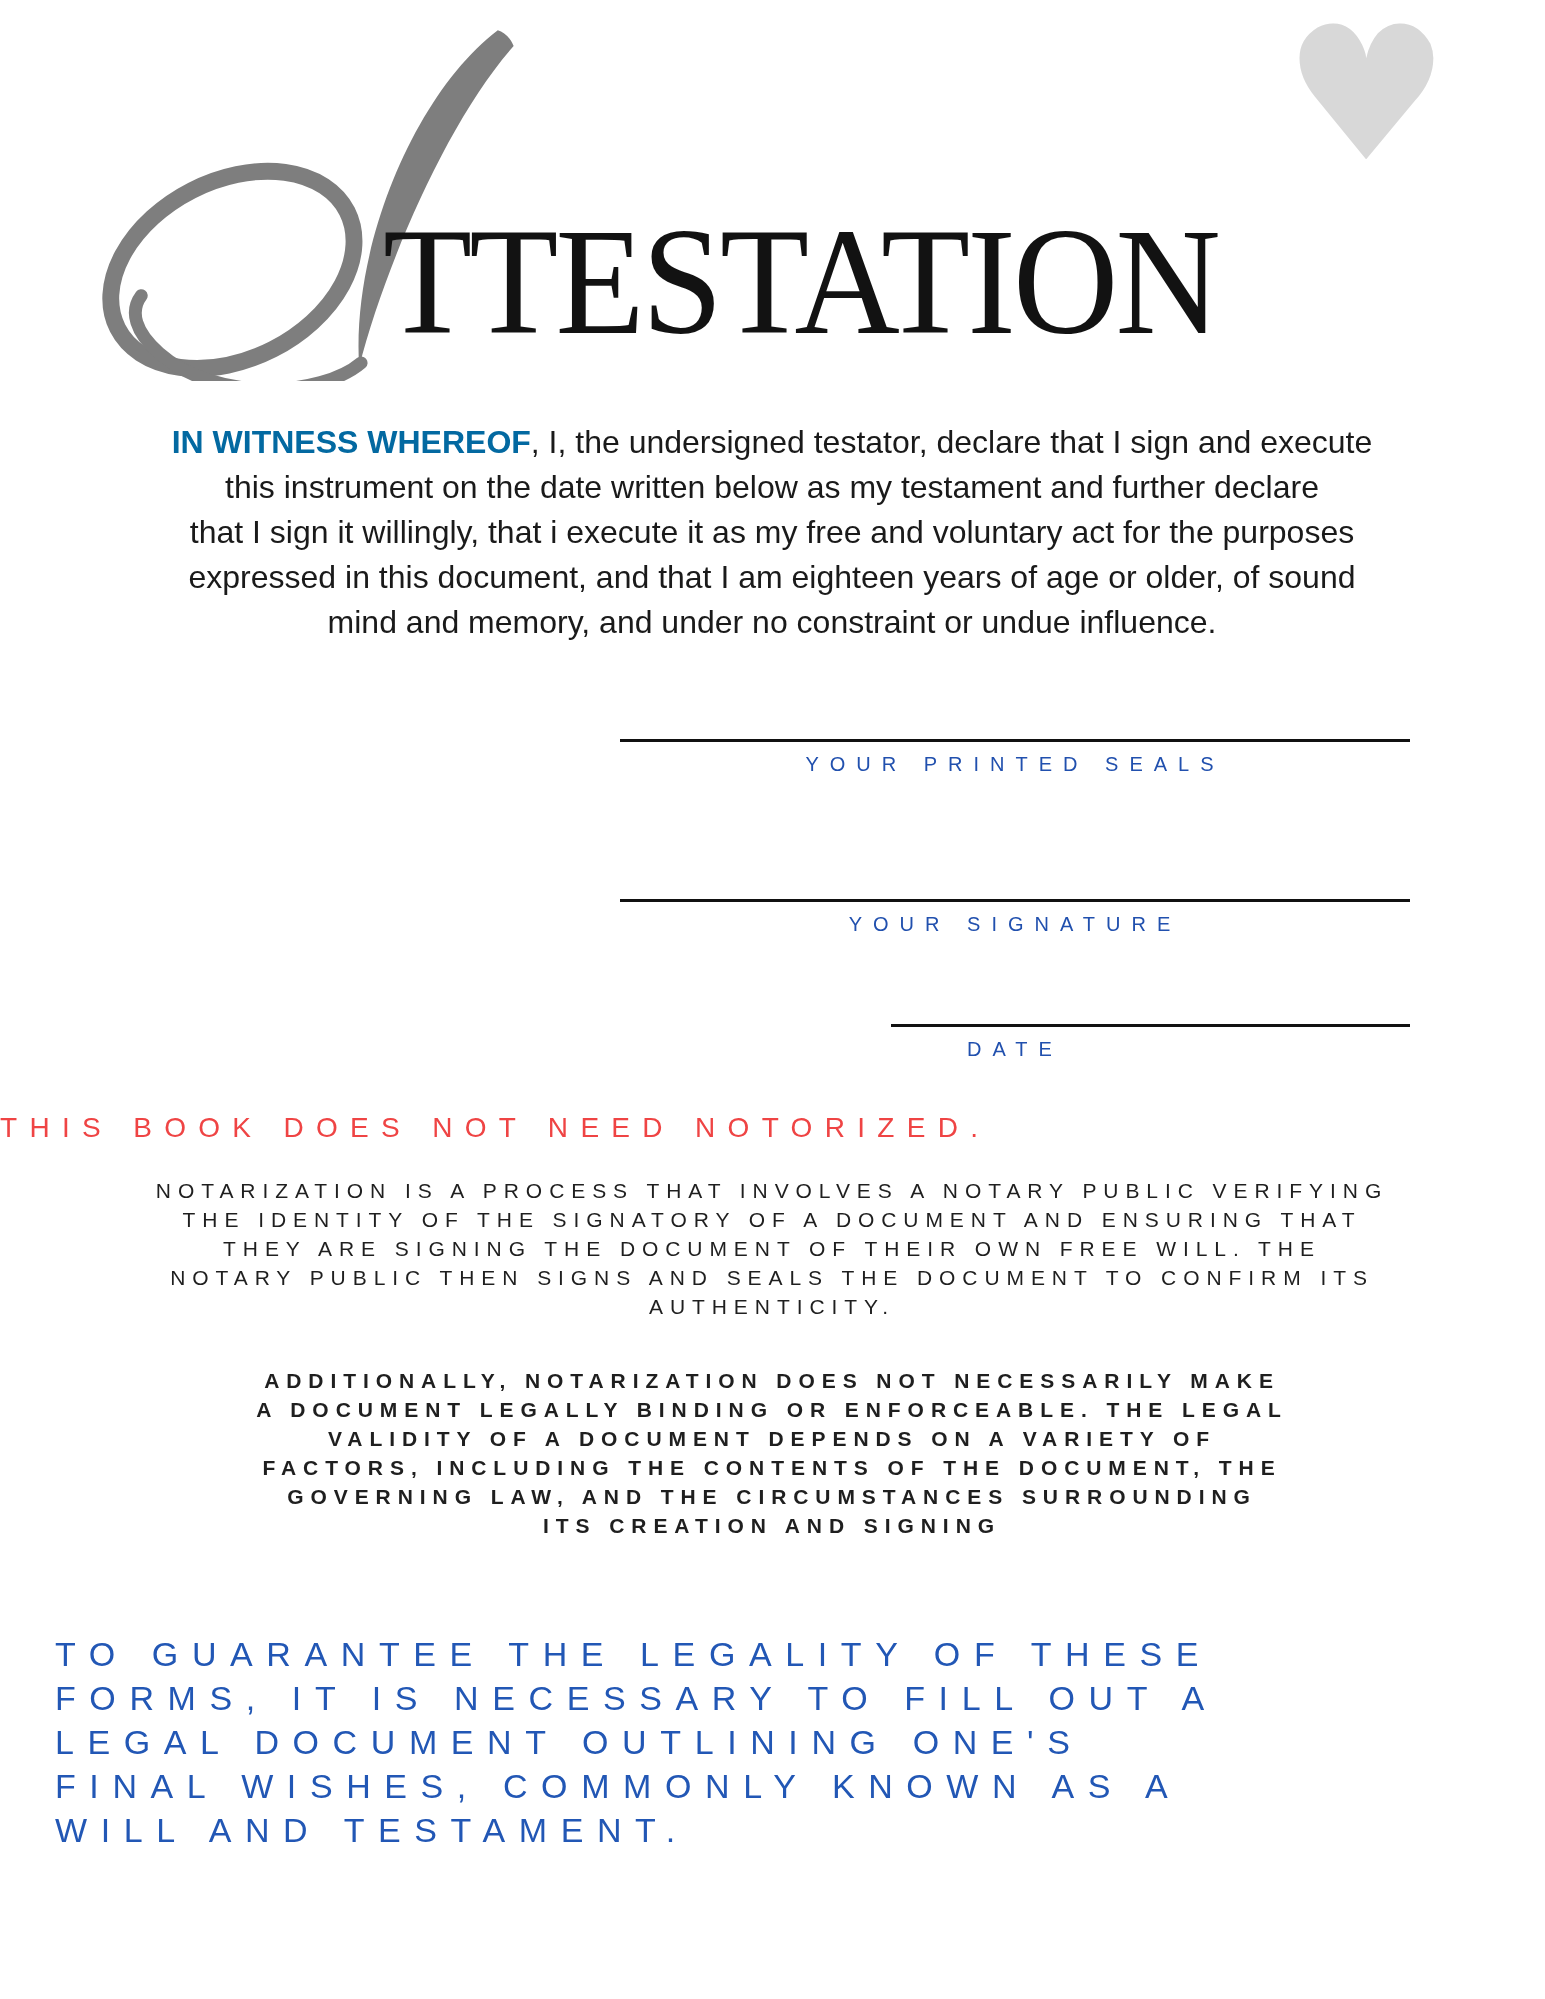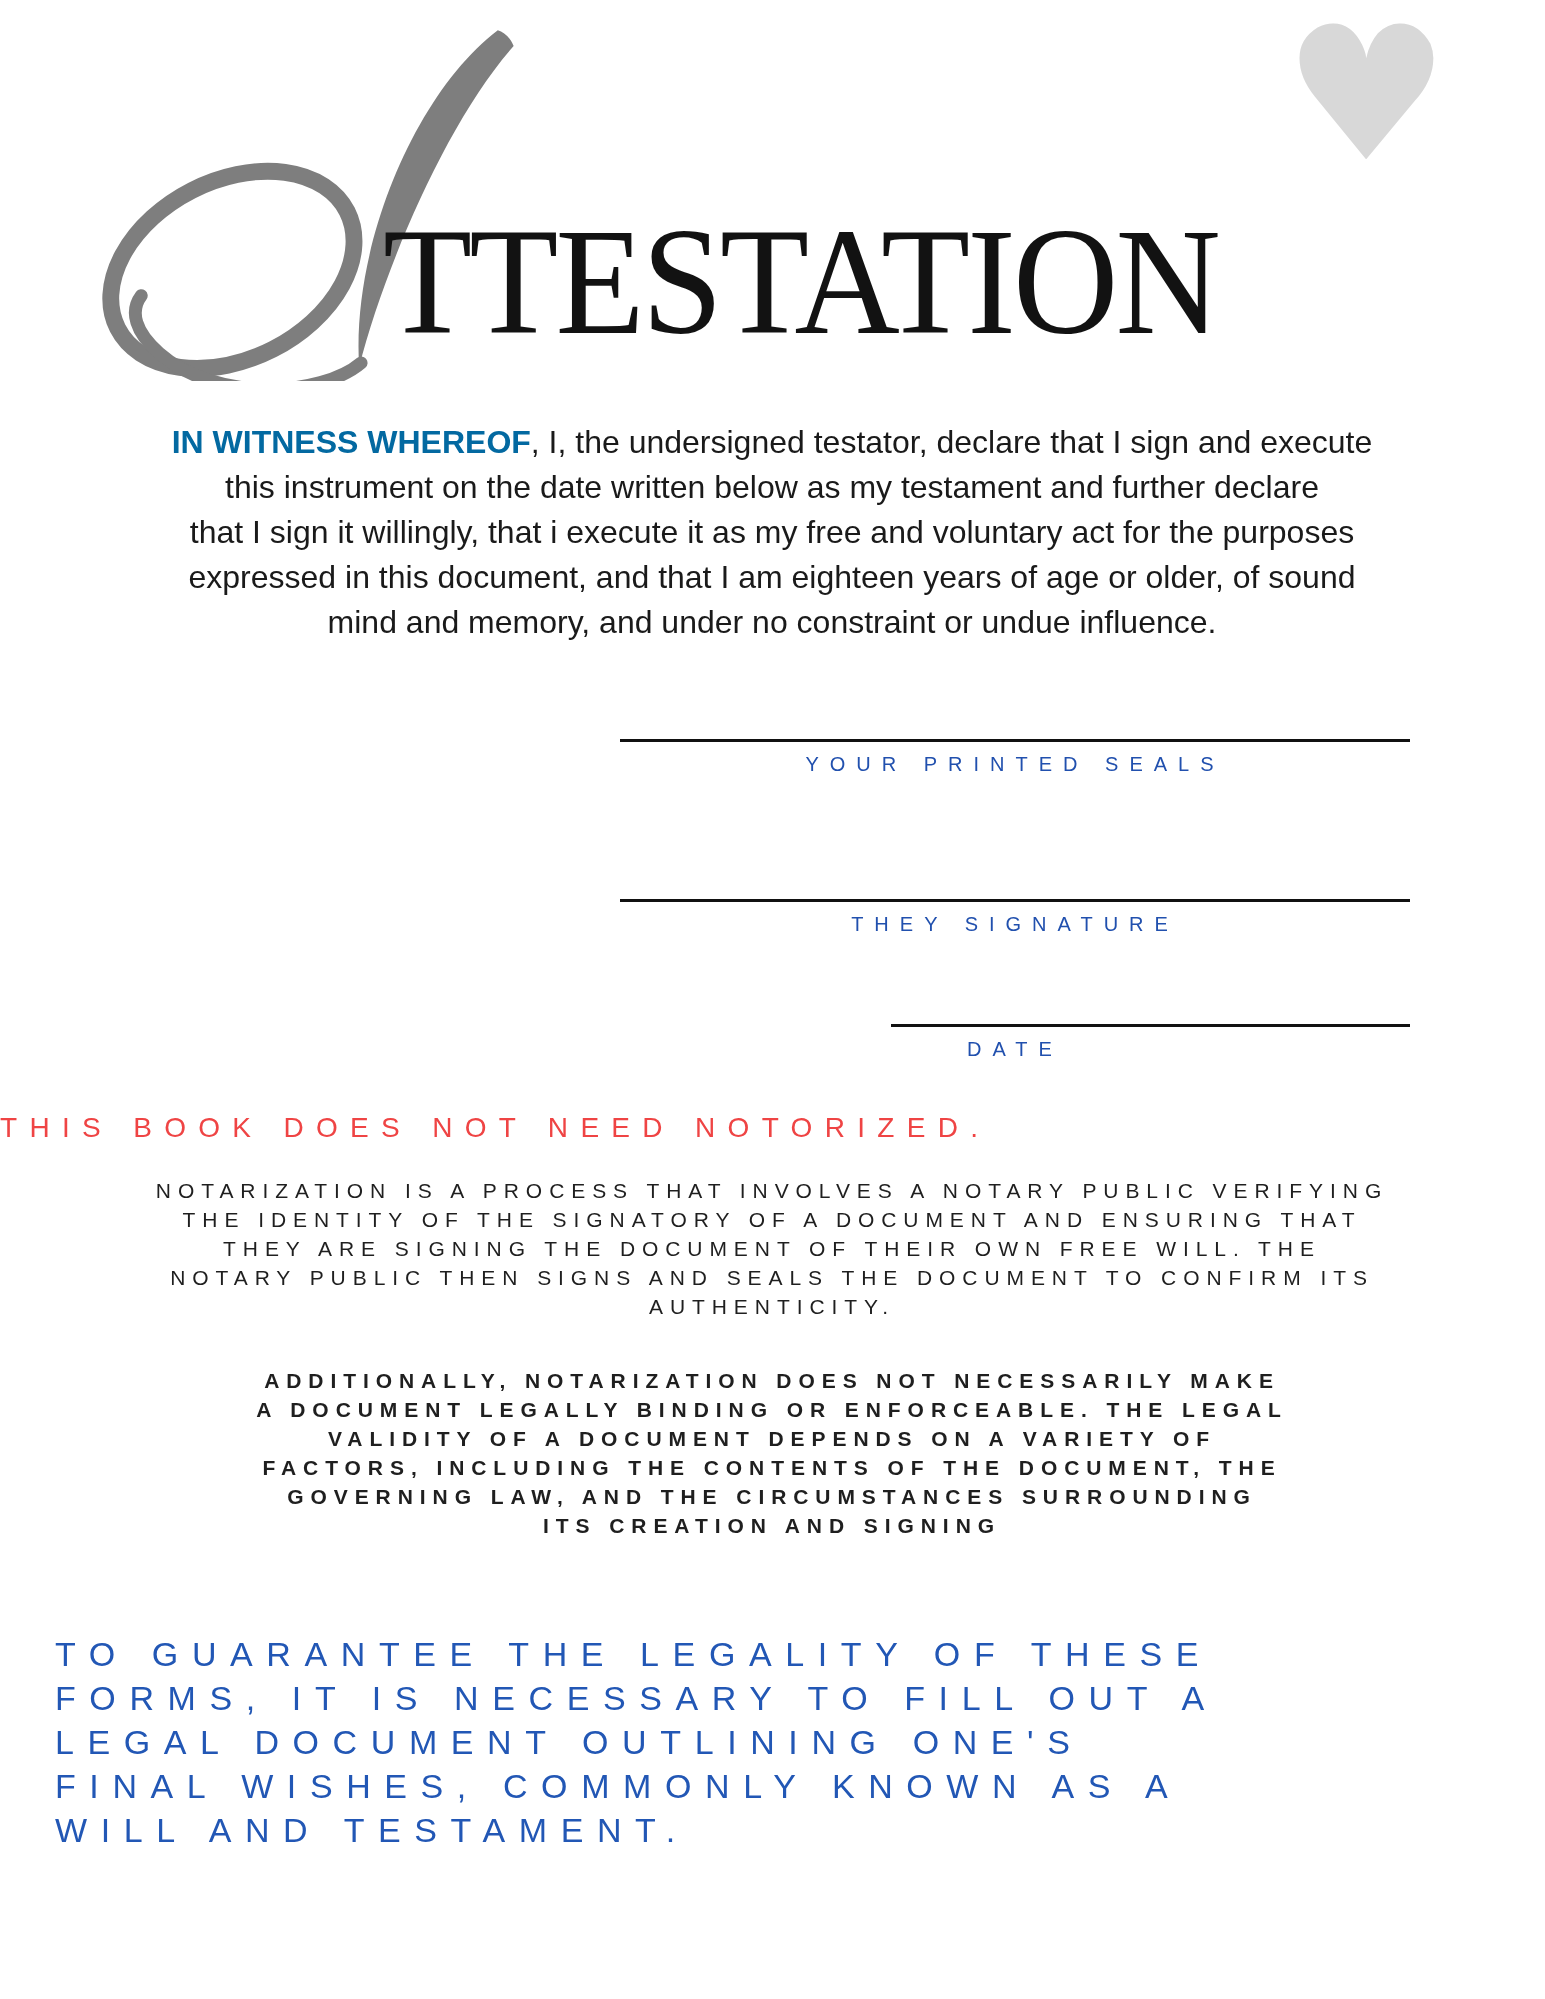--- a/index.html
+++ b/index.html
@@ -83,21 +83,21 @@
   <p class="intro"><b>IN WITNESS WHEREOF</b><span>, I, the undersigned testator, declare that I sign and execute
 this instrument on the date written below as my testament and further declare
 that I sign it willingly, that i execute it as my free and voluntary act for the purposes
 expressed in this document, and that I am eighteen years of age or older, of sound
 mind and memory, and under no constraint or undue influence.</span></p>
 
   <div class="sig-line l1"></div>
   <div class="sig-label lab1">YOUR PRINTED SEALS</div>
 
   <div class="sig-line l2"></div>
-  <div class="sig-label lab2">THEY SIGNATURE</div>
+  <div class="sig-label lab2">YOUR SIGNATURE</div>
 
   <div class="sig-line l3"></div>
   <div class="sig-label lab3">DATE</div>
 
   <div class="notice-heading">THIS BOOK DOES NOT NEED NOTORIZED.</div>
   <div class="caps-para p1">NOTARIZATION IS A PROCESS THAT INVOLVES A NOTARY PUBLIC VERIFYING
 THE IDENTITY OF THE SIGNATORY OF A DOCUMENT AND ENSURING THAT
 THEY ARE SIGNING THE DOCUMENT OF THEIR OWN FREE WILL. THE
 NOTARY PUBLIC THEN SIGNS AND SEALS THE DOCUMENT TO CONFIRM ITS
 AUTHENTICITY.</div>

